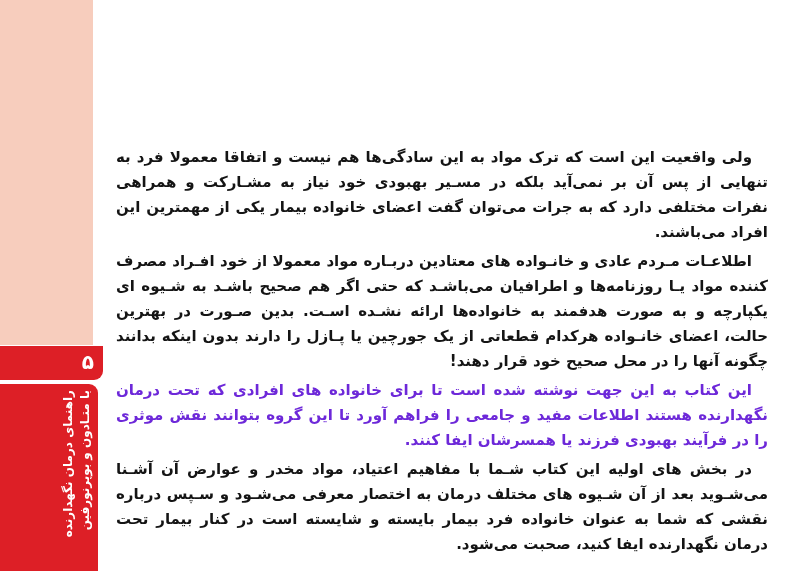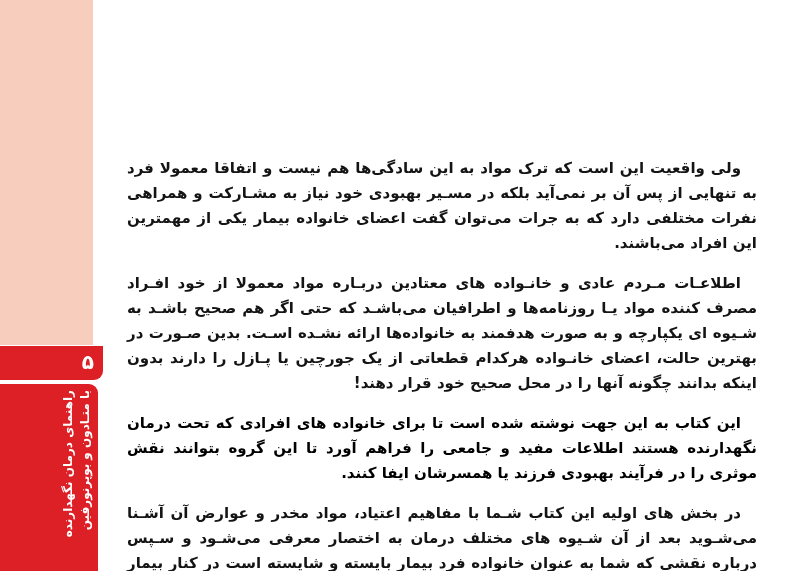--- a/index.html
+++ b/index.html
@@ -67,26 +67,26 @@
     right: 27px;
     width: 660px;
     direction: rtl;
     text-align: justify;
     color: #141414;
     font-weight: bold;
     font-size: 15px;
     line-height: 25px;
   }
   .text-col p {
-    margin: 15px;
+    margin: 4px;
     padding: 0;
     text-indent: 16px;
   }
   .text-col p.highlight {
-    color: #000000;
+    color: #6d28d9;
   }
 </style>
 </head>
 <body>
 
 <div class="page">
 
   <div class="peach-strip"></div>
 
   <div class="page-number-tab">

